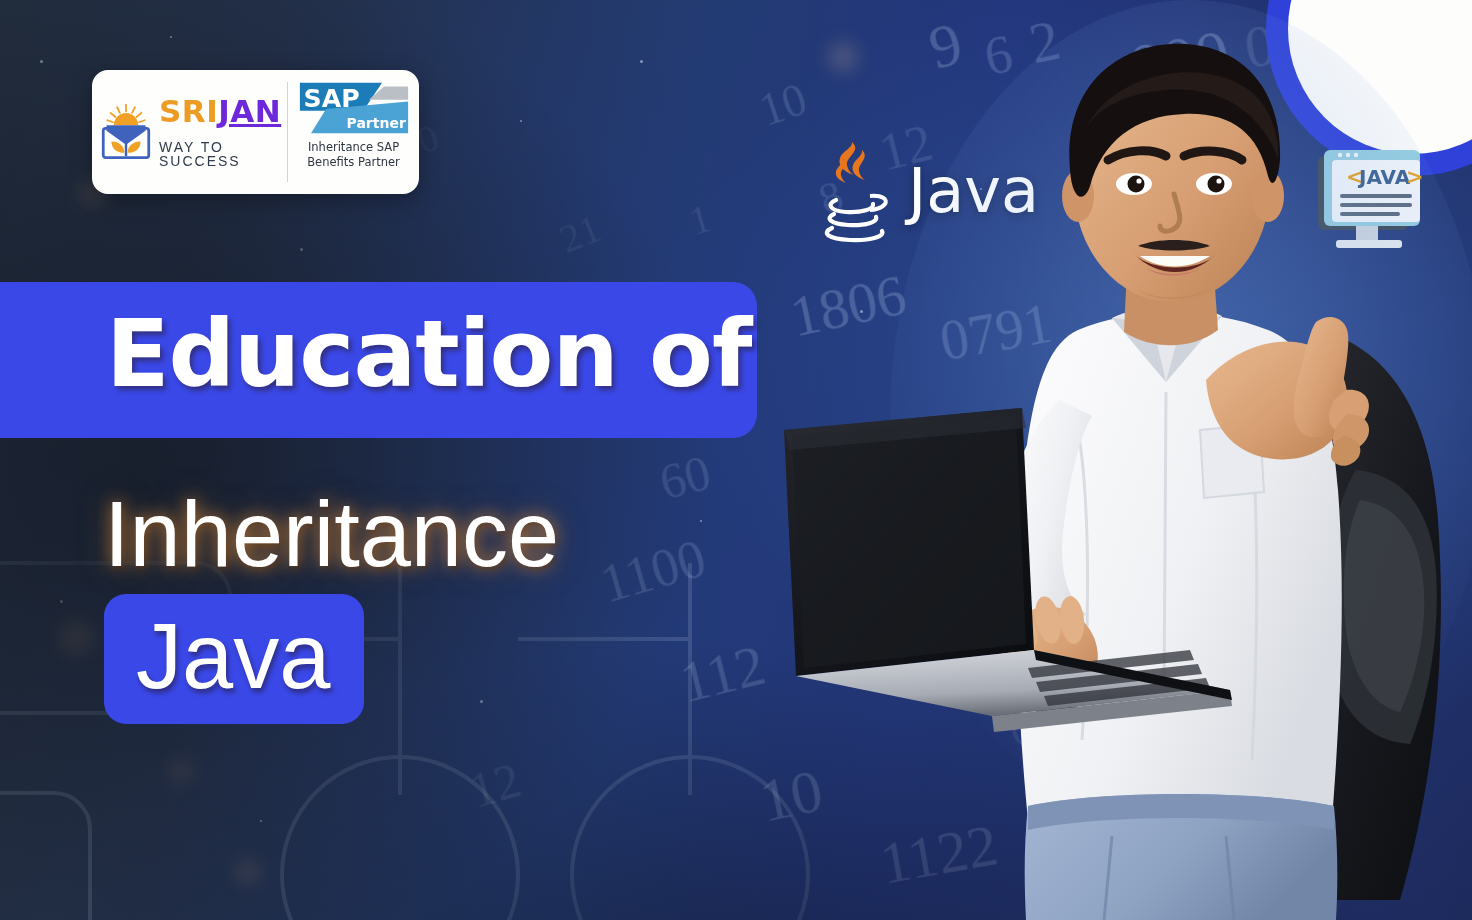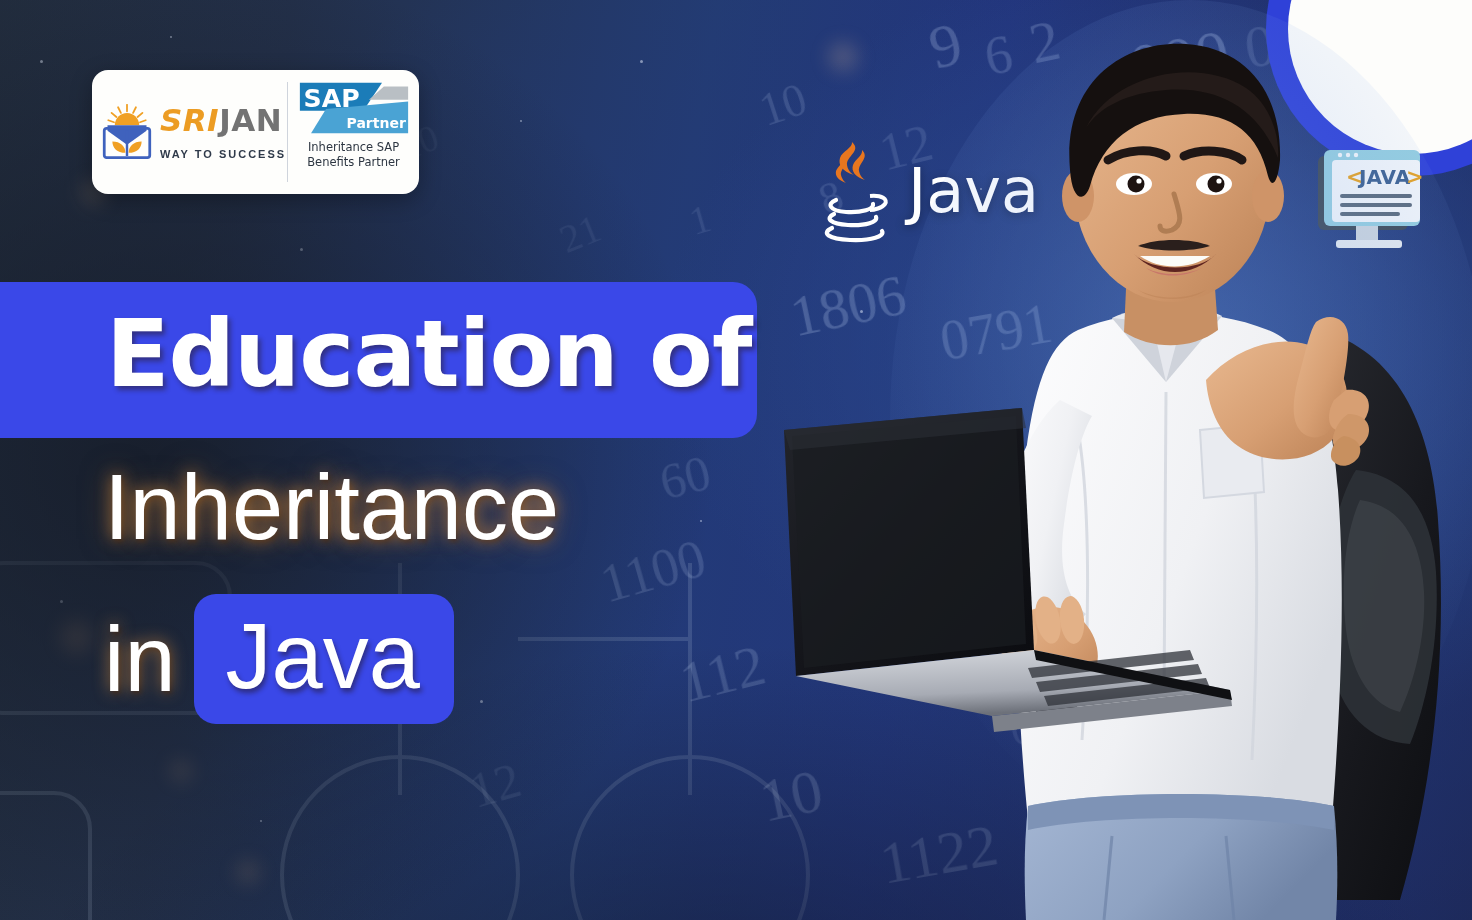--- a/index.html
+++ b/index.html
@@ -97,24 +97,24 @@
     align-items: center; justify-content: center;
     gap: 3px;
     padding: 8px 6px 21px 6px;
   }
   .srijan-mark { width: 52px; height: 56px; flex: 0 0 auto; }
   .srijan-words { display: flex; flex-direction: column; line-height: 1; }
   .srijan-top {
     font-size: 31px; font-weight: 700; letter-spacing: .5px;
     font-family: "DejaVu Sans", sans-serif;
   }
-  .srijan-sri { color: #ec9c23; font-style: italic; }
-  .srijan-jan { color: #737373; }
+  .srijan-sri { color: #ec9c23; }
+  .srijan-jan { color: #6d28d9; text-decoration: underline; }
   .srijan-sub {
-    font-size: 11px; font-weight: 700; color: #2f3a4a;
+    font-size: 14px; font-weight: 400; color: #2f3a4a;
     letter-spacing: 2.0px; margin-top: 13px;
   }
   .sap-badge { width: 112px; height: 56px; }
   .sap-text {
     text-align: center;
     color: #2d3642;
     font-size: 11.5px;
     font-weight: 400;
     line-height: 1.28;
     font-family: "DejaVu Sans", sans-serif;
@@ -163,21 +163,21 @@
     font-size: 93px;
     font-weight: 700;
     color: #ffffff;
     letter-spacing: -1px;
     line-height: 1.35;
     font-family: "DejaVu Sans", sans-serif;
     text-shadow: 3px 4px 5px rgba(40,20,10,.45);
     white-space: nowrap;
   }
   .line2 {
-    position: absolute; left: 104px; top: 168px;
+    position: absolute; left: 104px; top: 195px;
     font-size: 92px;
     font-weight: 400;
     color: #ffffff;
     letter-spacing: 0px;
     line-height: 1.25;
     font-family: "Liberation Sans", sans-serif;
     text-shadow: 0 0 16px rgba(196,132,64,.85), 0 0 30px rgba(170,104,40,.5), 2px 3px 4px rgba(50,24,8,.5);
     white-space: nowrap;
   }
   .line3wrap {
@@ -508,18 +508,17 @@
         <path d="M274 650 L470 690 L472 700 L276 660 Z" fill="#0f1013"></path>
       </g>
     </svg>
   </div>
 
   <div class="headline">
     <div class="pill pill-1"></div>
     <div class="line1">Education of</div>
     <div class="line2">Inheritance</div>
     <div class="line3wrap">
-      <span class="line3-in">in</span>
       <span class="line3-pill">Java</span>
     </div>
   </div>
 
 </div>
 
 </body></html>

